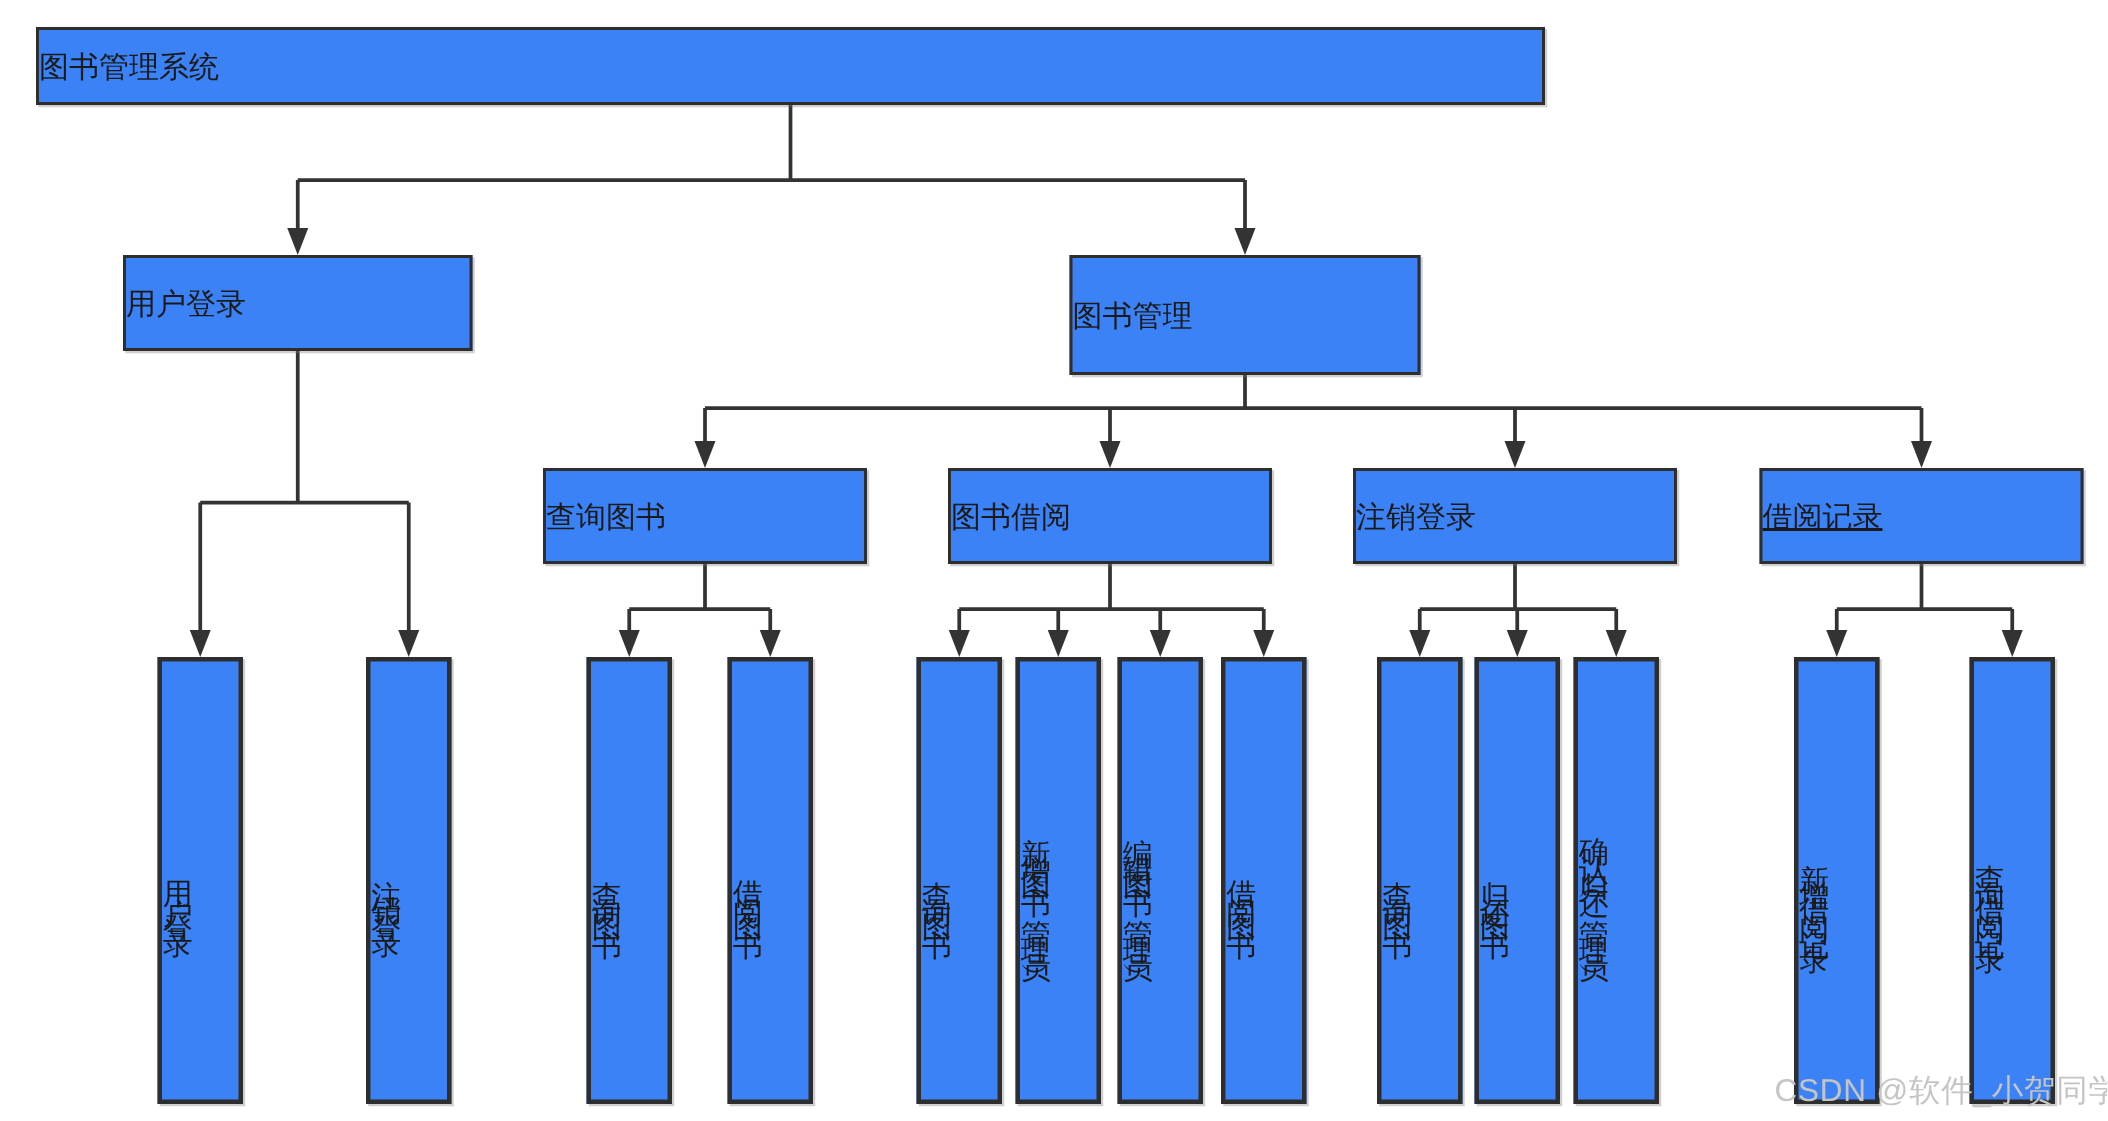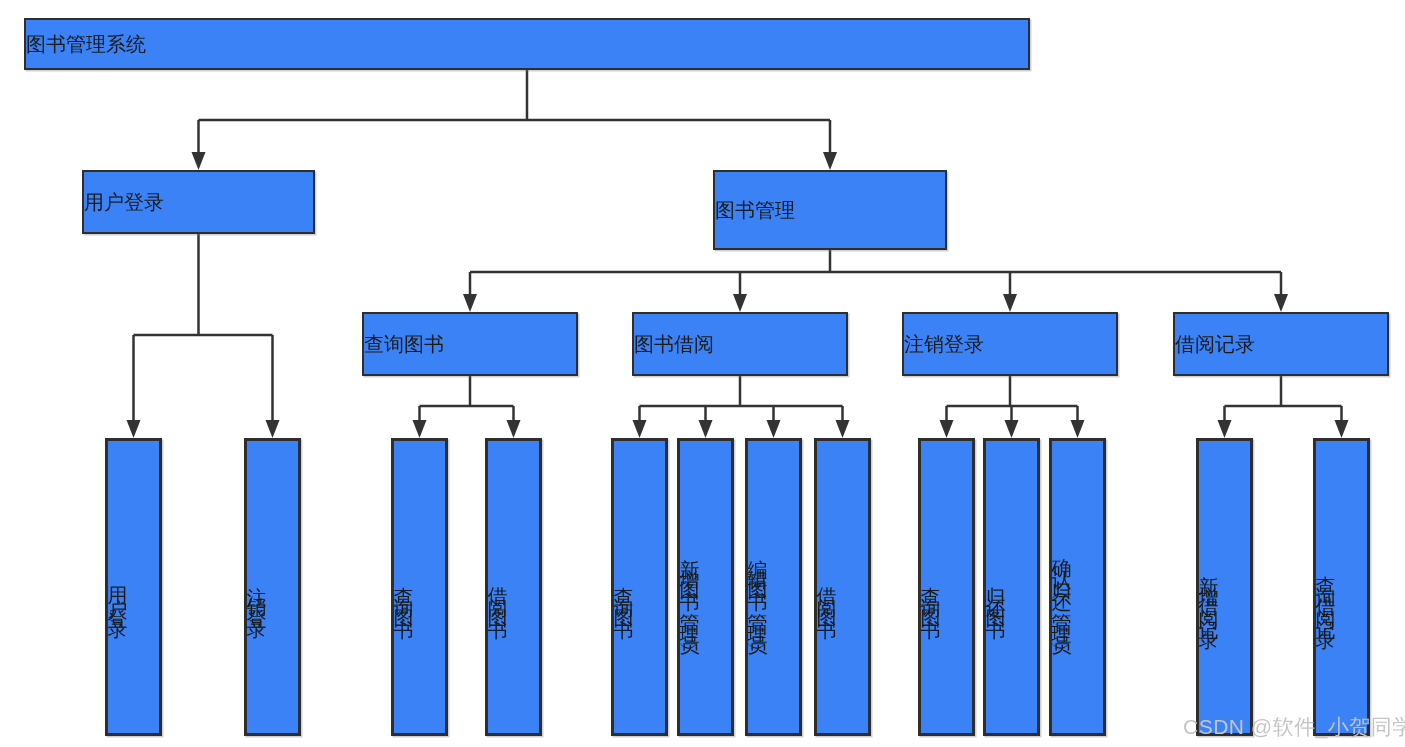--- a/index.html
+++ b/index.html
@@ -141,21 +141,21 @@
 
   <div class="node" style="left:362px; top:312px; width:216px; height:64px;">
     <span>查询图书</span>
   </div>
   <div class="node" style="left:632px; top:312px; width:216px; height:64px;">
     <span>图书借阅</span>
   </div>
   <div class="node" style="left:902px; top:312px; width:216px; height:64px;">
     <span>注销登录</span>
   </div>
-  <div class="node" style="left:1173px; top:312px; width:216px; height:64px;">
+  <div class="node" style="left:1173px; top:312px; width:216px; height:64px;text-decoration:underline;">
     <span>借阅记录</span>
   </div>
 
   <div class="node leaf" style="left:105px; top:438px; width:57px; height:298px;">
     <span class="vtext">用户登录</span>
   </div>
   <div class="node leaf" style="left:244px; top:438px; width:57px; height:298px;">
     <span class="vtext">注销登录</span>
   </div>
 

